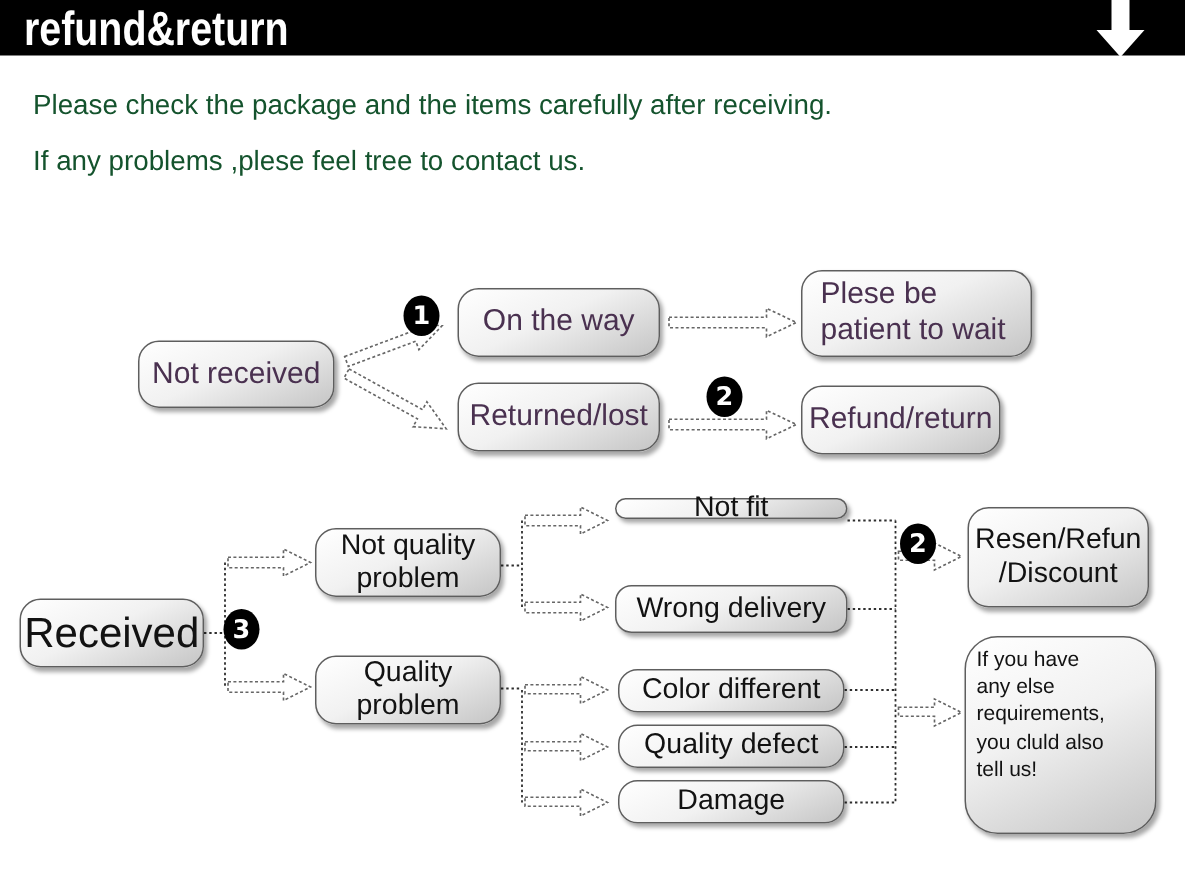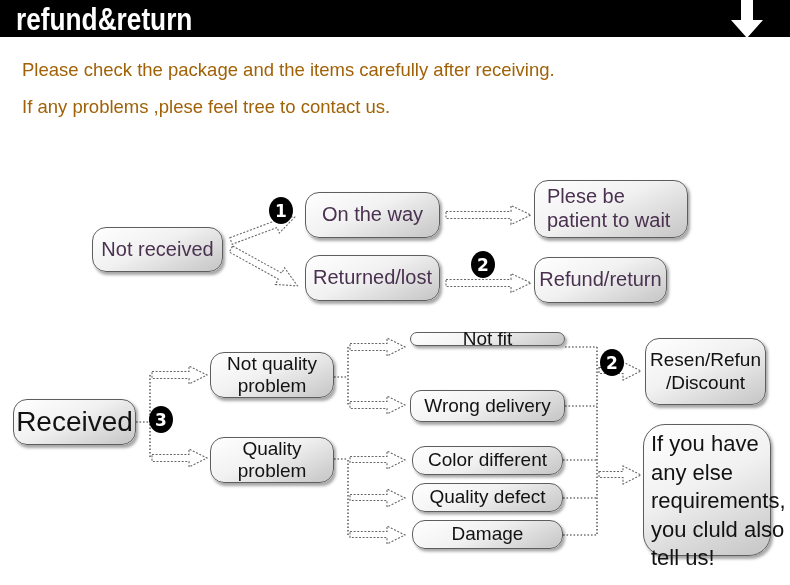--- a/index.html
+++ b/index.html
@@ -9,21 +9,21 @@
   }
   
   .topbar{position:absolute;left:0;top:0;width:790px;height:37px;background:#000;}
   .topbar-title{
     position:absolute;left:16px;top:1px;color:#fff;font-size:32px;font-weight:bold;
     letter-spacing:0px;transform:scaleX(0.82);transform-origin:left center;line-height:36px;
     white-space:nowrap;
   }
   .down-arrow{position:absolute;left:727px;top:0px;}
   
-  .intro-line{position:absolute;left:22px;color:#a16207;font-size:18.5px;white-space:nowrap;}
+  .intro-line{position:absolute;left:22px;color:#14532d;font-size:18.5px;white-space:nowrap;}
   .guide-heading{position:absolute;left:20px;font-size:23.5px;font-weight:bold;white-space:nowrap;}
   
   .node{
     position:absolute;box-sizing:border-box;
     border:1.4px solid #5e5e5e;border-radius:14px;
     background:linear-gradient(155deg,#ffffff 0%,#f1f1f1 45%,#c5c5c5 100%);
     box-shadow:2px 2.5px 3px rgba(0,0,0,0.35);
     display:flex;align-items:center;justify-content:center;
     text-align:center;line-height:1.18;
   }
@@ -98,21 +98,21 @@
 problem</div>
   <div class="node f2text multiline" style="left:210px;top:437px;width:124px;height:46px;">Quality
 problem</div>
   <div class="node f2text pill" style="left:410px;top:332px;width:155px;height:14px;">Not fit</div>
   <div class="node f2text pill" style="left:410px;top:390px;width:155px;height:32px;border-radius:11px;">Wrong delivery</div>
   <div class="node f2text pill" style="left:412px;top:446px;width:151px;height:29px;">Color different</div>
   <div class="node f2text pill" style="left:412px;top:483px;width:151px;height:29px;">Quality defect</div>
   <div class="node f2text pill" style="left:412px;top:520px;width:151px;height:29px;">Damage</div>
   <div class="node f2text multiline" style="left:645px;top:338px;width:121px;height:67px;">Resen/Refun
 /Discount</div>
-  <div class="node f2text multiline leftalign biground" style="left:643px;top:424px;width:128px;height:132px;padding-left:7px;font-size:22px;line-height:1.3;align-items:flex-start;padding-top:5px;">If you have
+  <div class="node f2text multiline leftalign biground" style="left:643px;top:424px;width:128px;height:132px;padding-left:7px;font-size:14px;line-height:1.3;align-items:flex-start;padding-top:5px;">If you have
 any else
 requirements,
 you cluld also
 tell us!</div>
 
   <div class="badge" style="left:269px;top:197px;">1</div>
   <div class="badge" style="left:471px;top:251px;">2</div>
   <div class="badge" style="left:149px;top:406px;">3</div>
   <div class="badge" style="left:600px;top:349px;">2</div>
 

